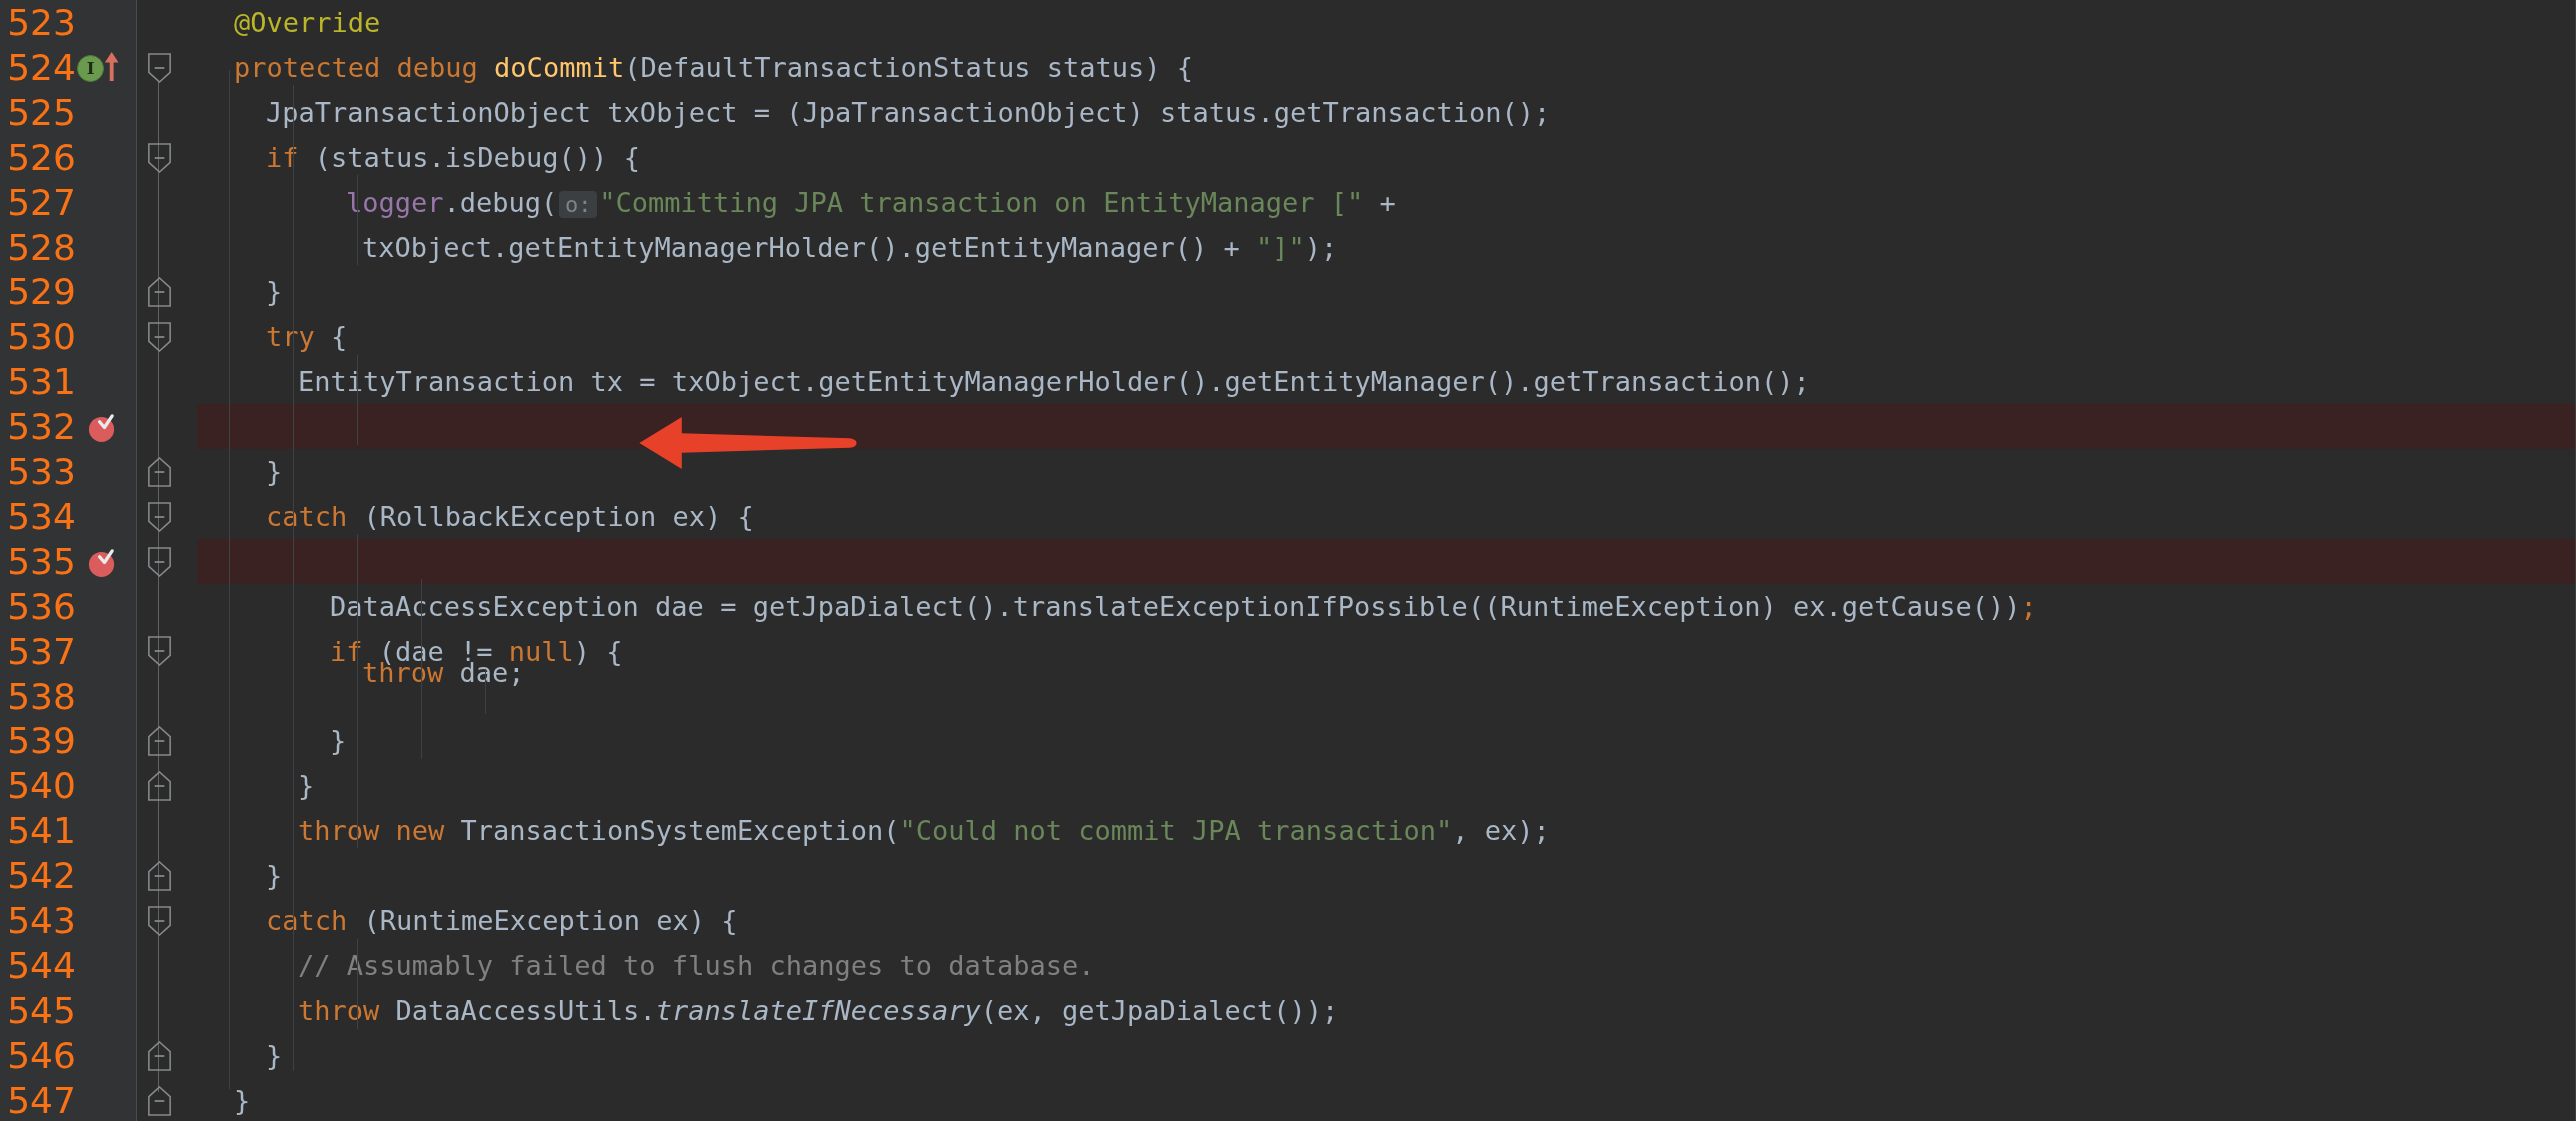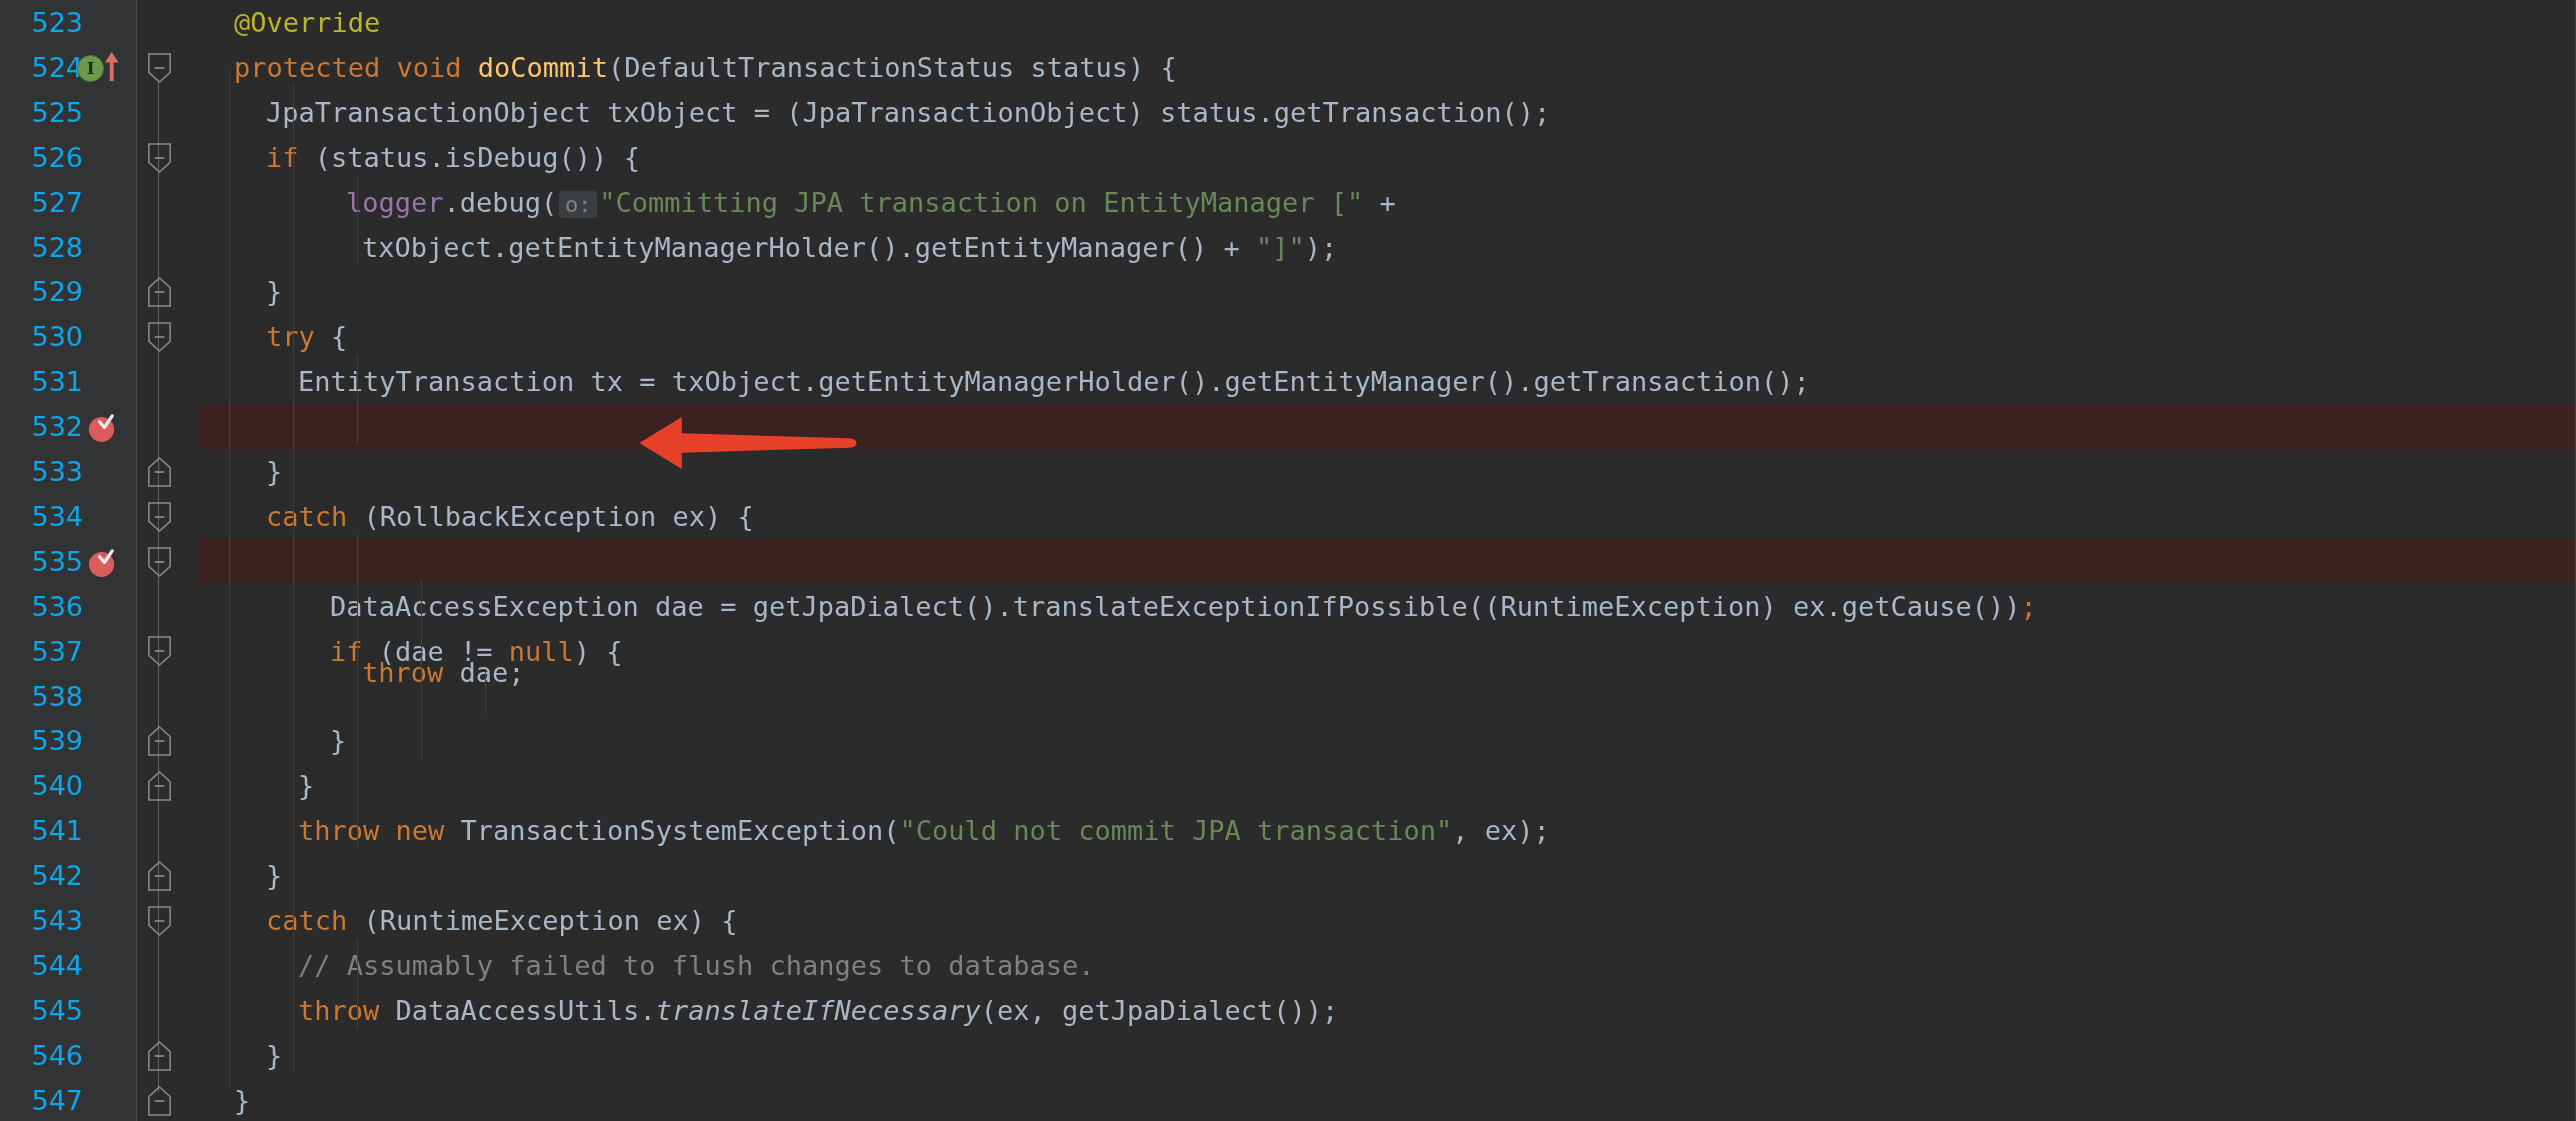--- a/index.html
+++ b/index.html
@@ -20,22 +20,22 @@
   #gutter-divider{
     position:absolute;left:136px;top:0;width:1px;height:1121px;
     background:#4a4c4e;z-index:4;
   }
   #fold-column{
     position:absolute;left:137px;top:0;width:60px;height:1121px;
     background:#2b2b2b;z-index:3;
   }
 
   .ln{
-    position:absolute;left:0;width:83px;text-align:right;
-    color:#0ea5e9;font-size:27px;
+    position:absolute;left:0;width:83px;text-align:center;
+    color:#f97316;font-size:36px;
     font-family:"DejaVu Sans","Liberation Sans",sans-serif;
     height:45px;line-height:45px;z-index:5;
   }
 
   
   .gicon{position:absolute;z-index:6;}
   .override-mark{width:25px;height:25px;border-radius:50%;
     background:#6a9a4e;border:1px solid #4e7a36;
     color:#1e2a14;font-size:16.5px;font-weight:bold;text-align:center;
     line-height:25px;font-family:"DejaVu Serif","Liberation Serif",serif;}
@@ -80,21 +80,21 @@
 <body>
 
 <div id="editor">
 
   <div id="gutter"></div>
   <div id="gutter-divider"></div>
   <div id="fold-column"></div>
 
   <div id="code">
       <div class="line" style="top: 0px;"><span class="txt" style="padding-left: 37px;"><span class="anno">@Override</span></span></div>
-      <div class="line" style="top: 45px;"><span class="txt" style="padding-left: 37px;"><span class="kw">protected </span><span class="kw">void </span><span class="mth">doCommit</span><span class="plain">(DefaultTransactionStatus status) {</span></span></div>
+      <div class="line" style="top: 45px;"><span class="txt" style="padding-left: 37px;"><span class="kw">protected </span><span class="kw">debug </span><span class="mth">doCommit</span><span class="plain">(DefaultTransactionStatus status) {</span></span></div>
       <div class="line" style="top: 90px;"><span class="txt" style="padding-left: 69px;"><span class="plain">JpaTransactionObject txObject = (JpaTransactionObject) status.getTransaction();</span></span></div>
       <div class="line" style="top: 135px;"><span class="txt" style="padding-left: 69px;"><span class="kw">if </span><span class="plain">(status.isDebug()) {</span></span></div>
       <div class="line" style="top: 180px;"><span class="txt" style="padding-left: 101px;"><span class="fld">logger</span><span class="plain">.debug(</span><span class="hint">o:</span><span class="str">"Committing JPA transaction on EntityManager ["</span><span class="plain"> + </span></span></div>
       <div class="line" style="top: 225px;"><span class="txt" style="padding-left: 165px;"><span class="plain">txObject.getEntityManagerHolder().getEntityManager() + </span><span class="str">"]"</span><span class="plain">);</span></span></div>
       <div class="line" style="top: 269px;"><span class="txt" style="padding-left: 69px;"><span class="plain">}</span></span></div>
       <div class="line" style="top: 314px;"><span class="txt" style="padding-left: 69px;"><span class="kw">try </span><span class="plain">{</span></span></div>
       <div class="line" style="top: 359px;"><span class="txt" style="padding-left: 101px;"><span class="plain">EntityTransaction tx = txObject.getEntityManagerHolder().getEntityManager().getTransaction();</span></span></div>
       <div class="line" style="top: 404px;"><div class="hl-stripe"></div><span class="txt" style="padding-left: 101px;"><span class="plain">tx.commit();</span></span></div>
       <div class="line" style="top: 449px;"><span class="txt" style="padding-left: 69px;"><span class="plain">}</span></span></div>
       <div class="line" style="top: 494px;"><span class="txt" style="padding-left: 69px;"><span class="kw">catch </span><span class="plain">(RollbackException ex) {</span></span></div>

